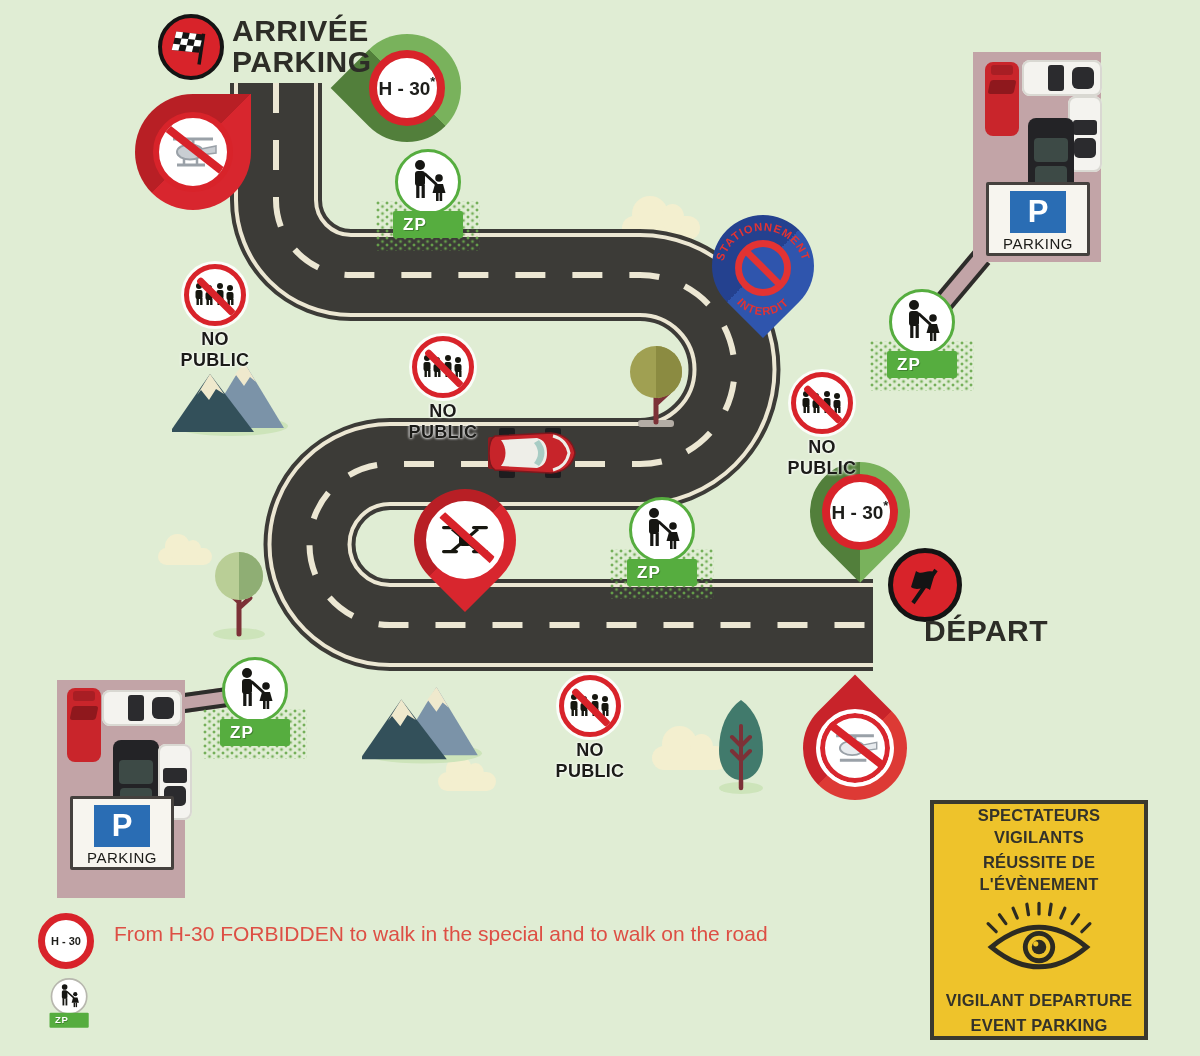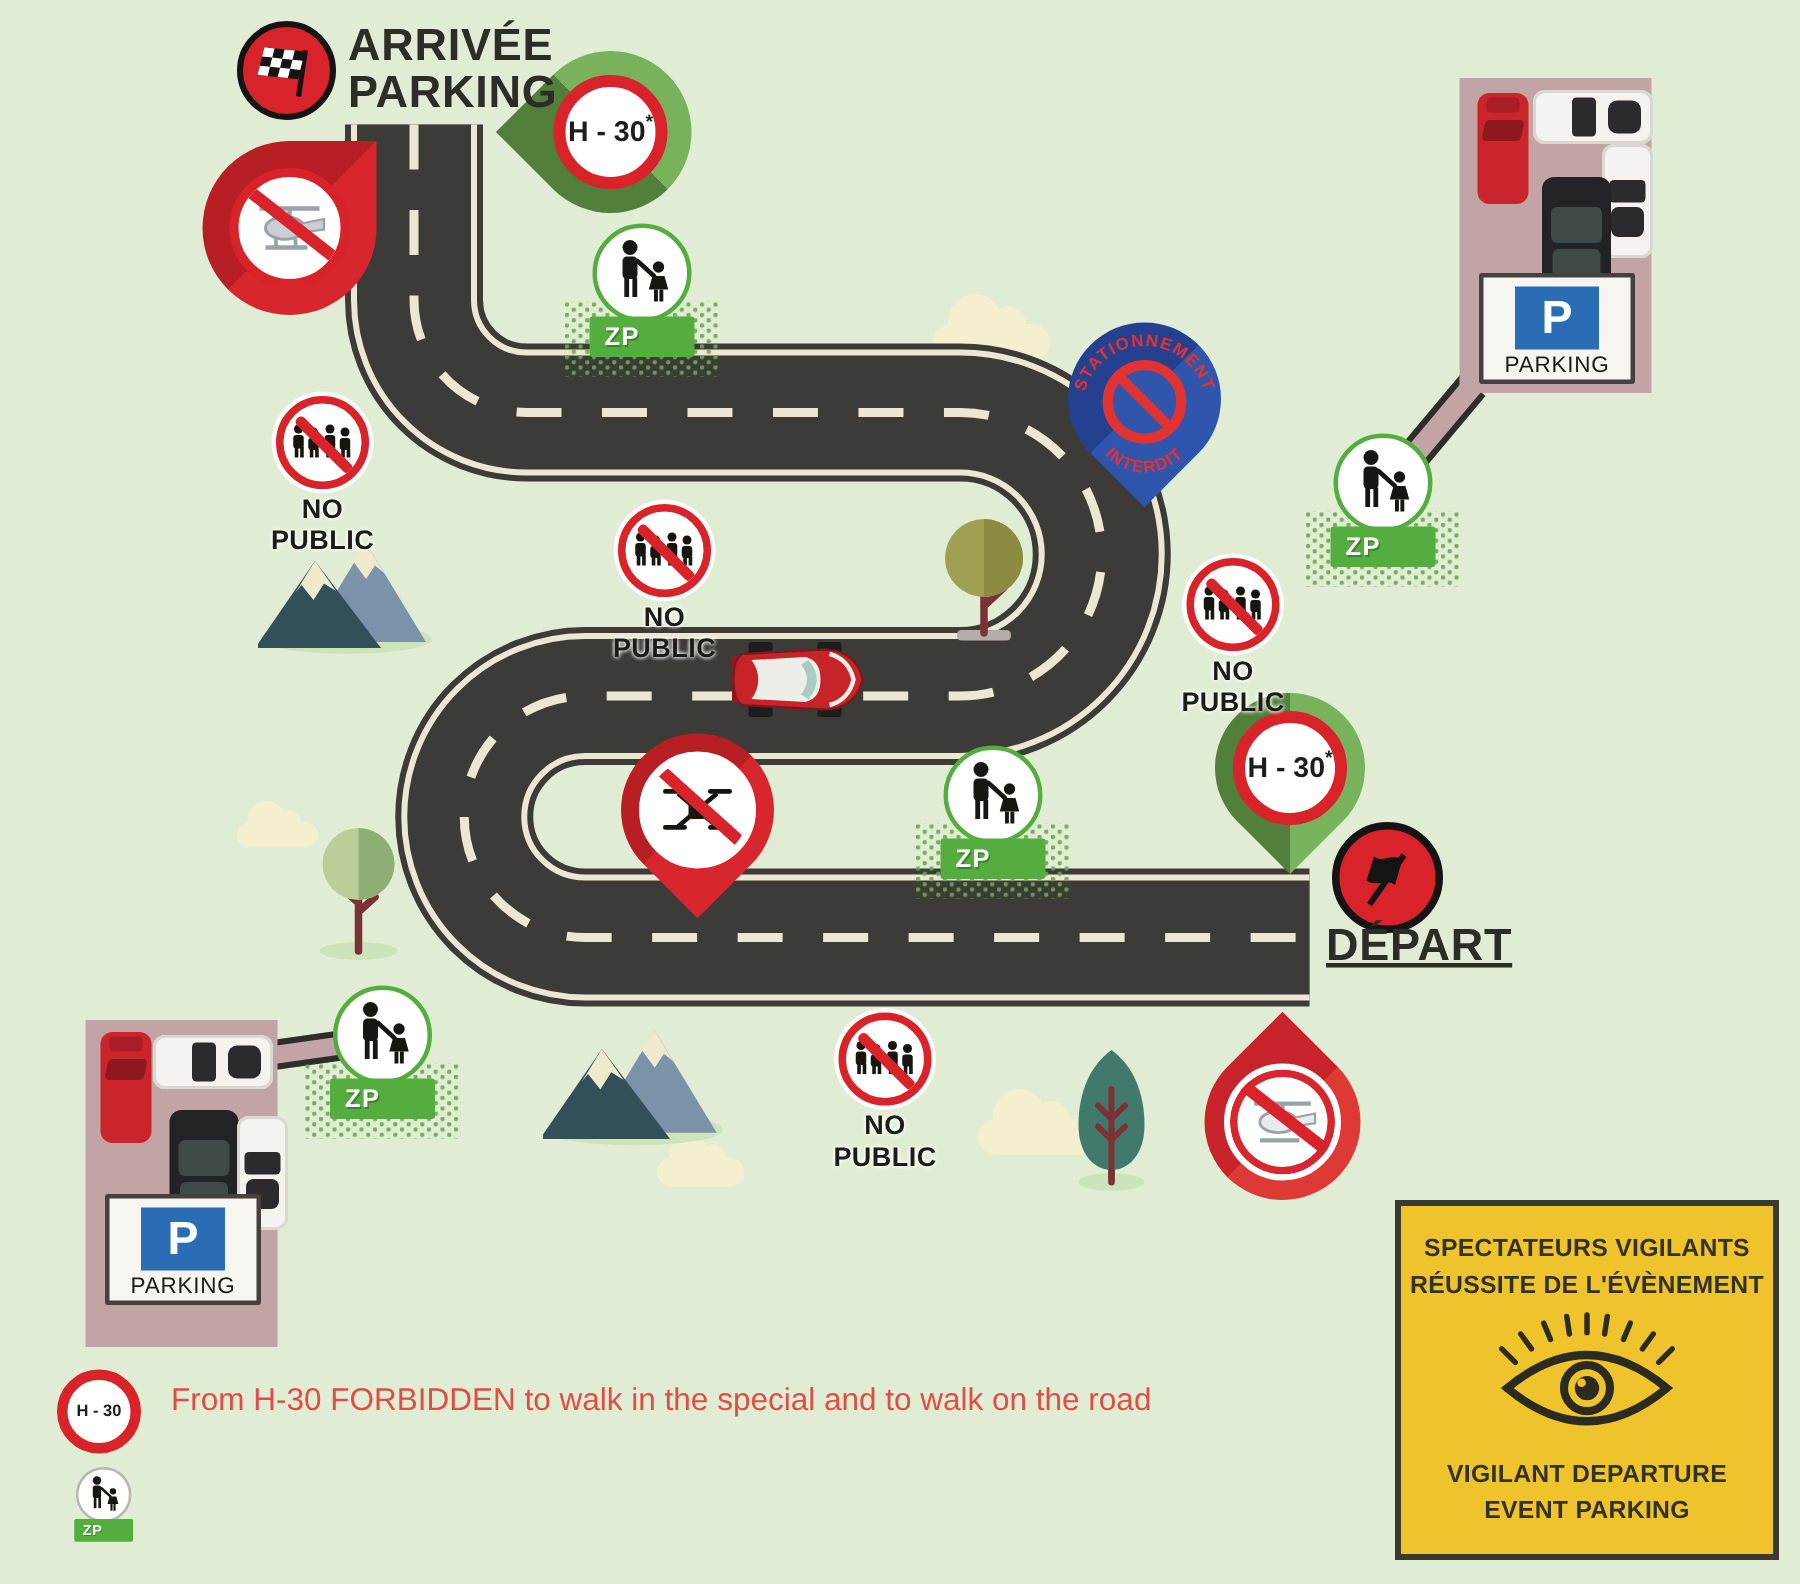--- a/index.html
+++ b/index.html
@@ -78,21 +78,21 @@
                 justify-content:center;z-index:5;}
 
   
   .legend-text{font-size:21px;line-height:1.55;color:#33332c;z-index:5;}
   .legend-red{color:#dd4f44;}
   .legend-badge{position:absolute;width:56px;height:56px;border-radius:50%;background:#fff;border:7px solid #d8232a;
                 box-sizing:border-box;display:flex;align-items:center;justify-content:center;
                 font-size:11px;font-weight:bold;color:#1d1d1a;z-index:5;}
 
   
-  .notice{position:absolute;left:930px;top:800px;width:256px;height:240px;background:#eec32b;
+  .notice{position:absolute;left:930px;top:800px;width:218px;height:240px;background:#eec32b;
           border:4px solid #3a392f;box-sizing:border-box;text-align:center;z-index:5;
           display:flex;flex-direction:column;align-items:center;justify-content:center;gap:2px;}
   .notice .nline{font-weight:bold;font-size:16.5px;color:#33322a;letter-spacing:.2px;line-height:1.35;}
 </style>
 </head>
 <body>
 
 <div class="canvas">
 
   <div class="cloud" style="left:622px;top:216px;width:78px;height:24px;"></div>
@@ -493,21 +493,21 @@
     <path d="M52,12 Q63,25 52,38 L47,35 Q55,25 47,15 Z" fill="#a8ccc4"></path>
     <path d="M66,8 C74,10 80,16 82,25 C80,34 74,40 66,42" fill="none" stroke="#eeeee8" stroke-width="3"></path>
   </svg>
 
   <div class="badge-circle" style="left:888px;top:548px;width:74px;height:74px;background:#d8232a;border:5px solid #141414;">
     <svg width="44" height="44" viewBox="0 0 44 44">
       <line x1="10" y1="40" x2="33" y2="7" stroke="#141414" stroke-width="4"></line>
       <path d="M13,8 C19,13 25,5 32,10 L27,27 C21,22 15,29 8,24 Z" fill="#141414"></path>
     </svg>
   </div>
-  <div class="abs big-title" style="left:884px;top:616px;text-decoration:underline;">
+  <div class="abs big-title" style="left:924px;top:616px;">
     <div>DÉPART</div>
   </div>
 
   <div class="legend-badge" style="left:38px;top:913px;">
     <span>H - 30</span>
   </div>
   <div class="abs legend-text" style="left:114px;top:918px;width:960px;">
     <div class="legend-red">From H-30 FORBIDDEN to walk in the special and to walk on the road</div>
   </div>
 

